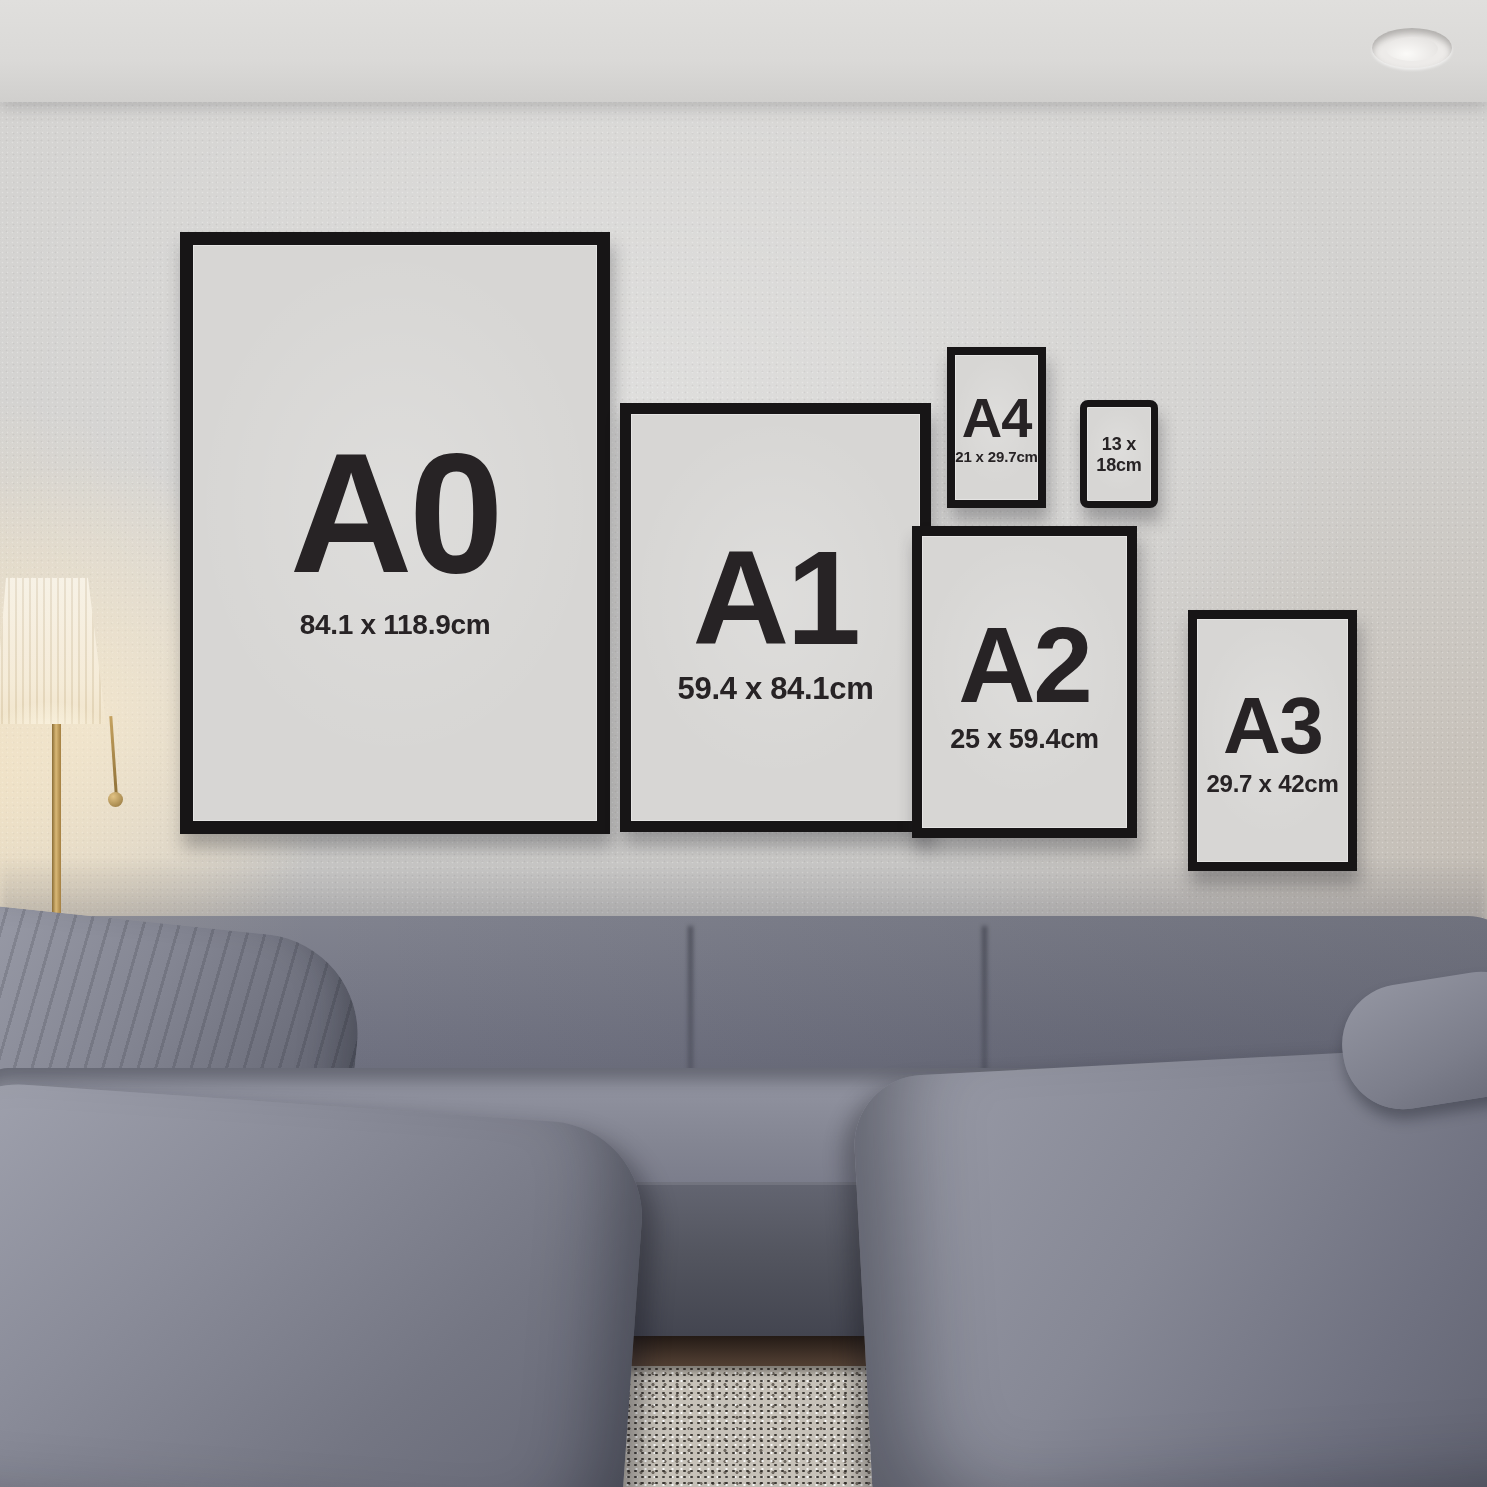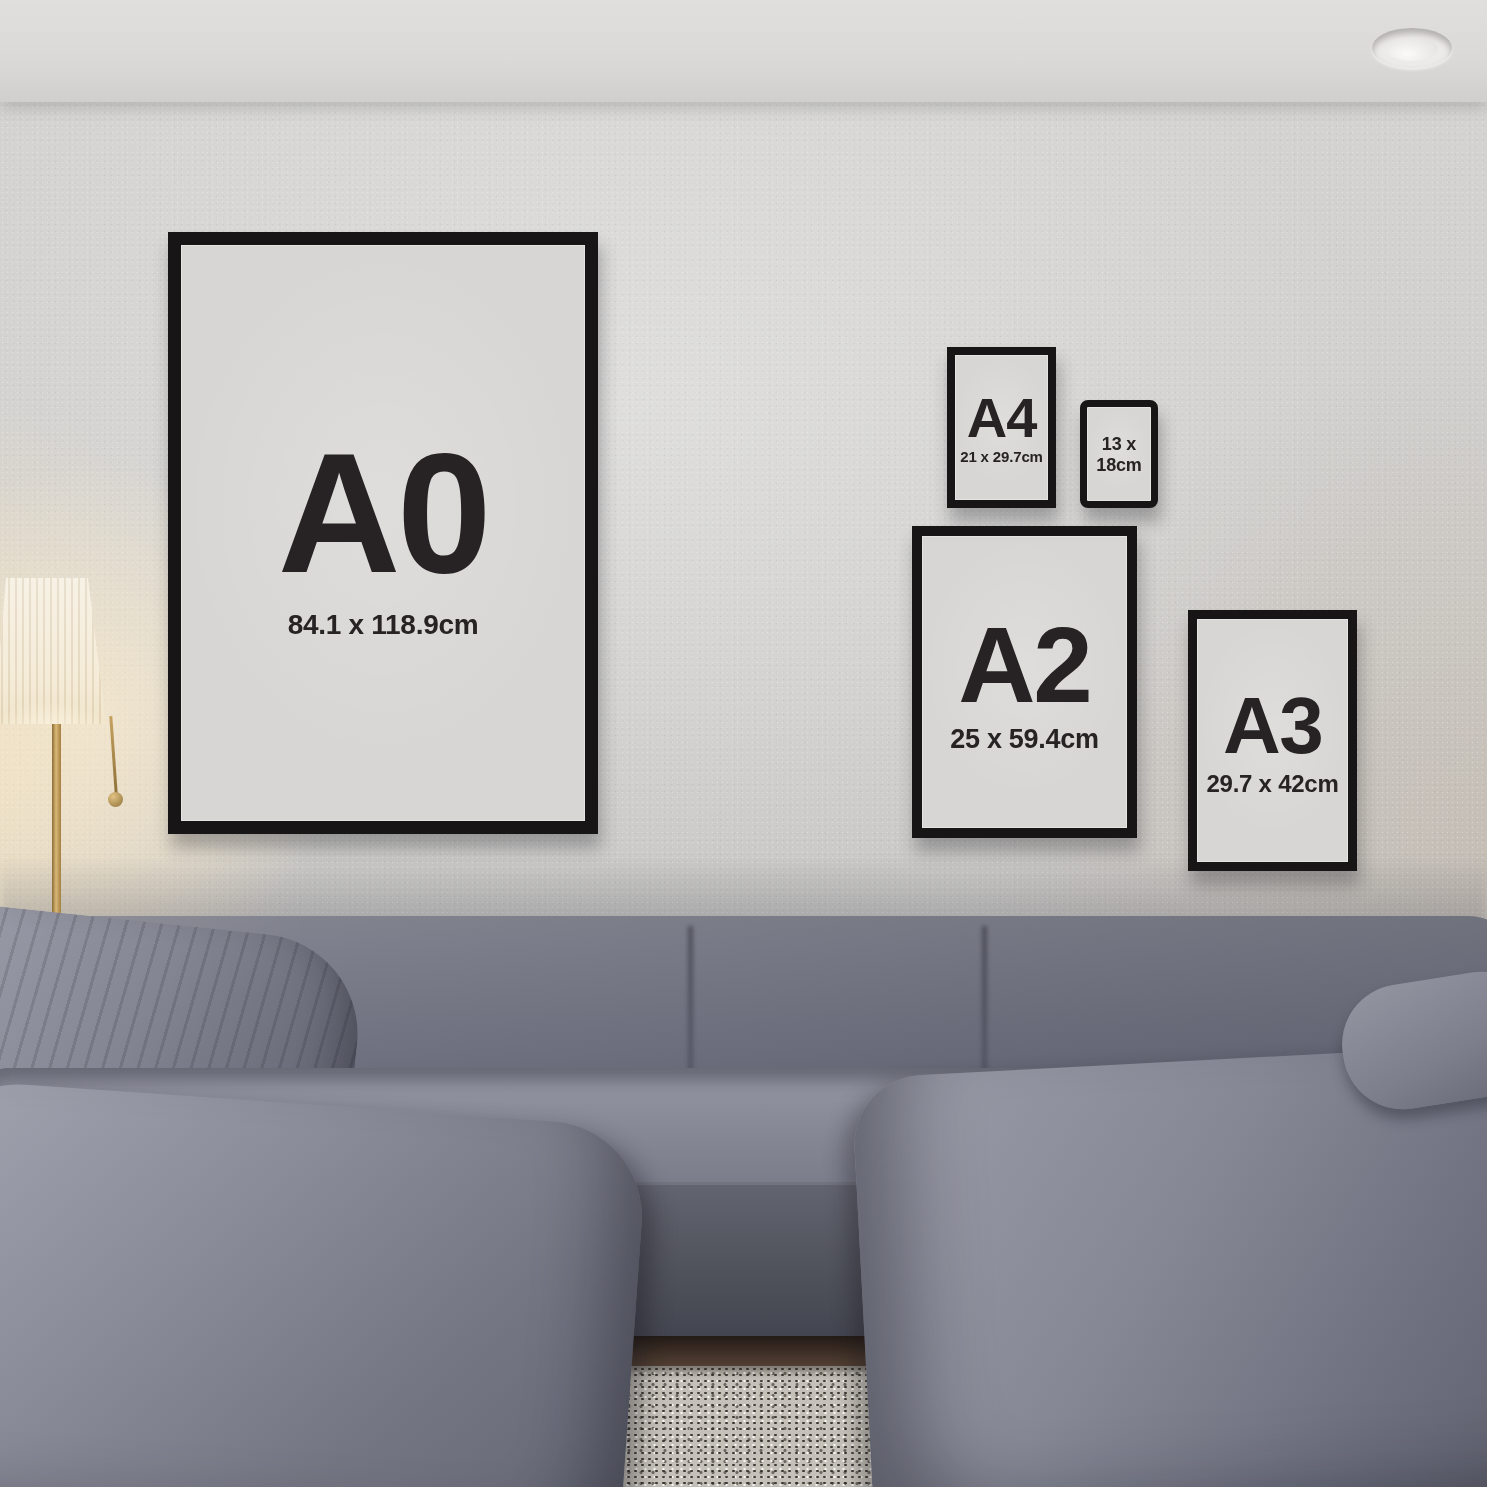--- a/index.html
+++ b/index.html
@@ -60,29 +60,29 @@
     display:flex;align-items:center;justify-content:center;
   }
   .print{
     display:flex;flex-direction:column;align-items:center;justify-content:center;
     transform:translateY(2%);
     color:#272325;text-align:center;width:100%;
   }
   .label{font-weight:700;line-height:.95;letter-spacing:-.02em;}
   .dims{font-weight:700;letter-spacing:-.01em;line-height:1.15;}
 
-  .frame-a0{left:168px;top:232px;width:430px;height:602px;border-width:13px;}
+  .frame-a0{left:180px;top:232px;width:430px;height:602px;border-width:13px;}
   .frame-a0 .label{font-size:170px;}
   .frame-a0 .dims{font-size:28px;margin-top:14px;}
 
   .frame-a1{left:620px;top:403px;width:311px;height:429px;border-width:11px;}
   .frame-a1 .label{font-size:134px;}
   .frame-a1 .dims{font-size:31px;margin-top:10px;}
 
-  .frame-a4{left:947px;top:347px;width:109px;height:161px;border-width:8px;}
+  .frame-a4{left:947px;top:347px;width:99px;height:161px;border-width:8px;}
   .frame-a4 .label{font-size:56px;}
   .frame-a4 .dims{font-size:15px;margin-top:4px;}
 
   .frame-13x18{left:1080px;top:400px;width:78px;height:108px;border-width:7px;border-radius:8px;}
   .frame-13x18 .dims{font-size:18px;margin-top:0;}
 
   .frame-a2{left:912px;top:526px;width:225px;height:312px;border-width:10px;}
   .frame-a2 .label{font-size:107px;}
   .frame-a2 .dims{font-size:27px;margin-top:8px;}
 
@@ -220,20 +220,26 @@
 
   <div class="lamp-glow"></div>
 
   <div class="frame frame-a0">
     <div class="print">
       <div class="label">A0</div>
       <div class="dims">84.1 x 118.9cm</div>
     </div>
   </div>
 
+  <div class="frame frame-a1">
+    <div class="print">
+      <div class="label">A1</div>
+      <div class="dims">59.4 x 84.1cm</div>
+    </div>
+  </div>
 
   <div class="frame frame-a4">
     <div class="print">
       <div class="label">A4</div>
       <div class="dims">21 x 29.7cm</div>
     </div>
   </div>
 
   <div class="frame frame-13x18">
     <div class="print">

